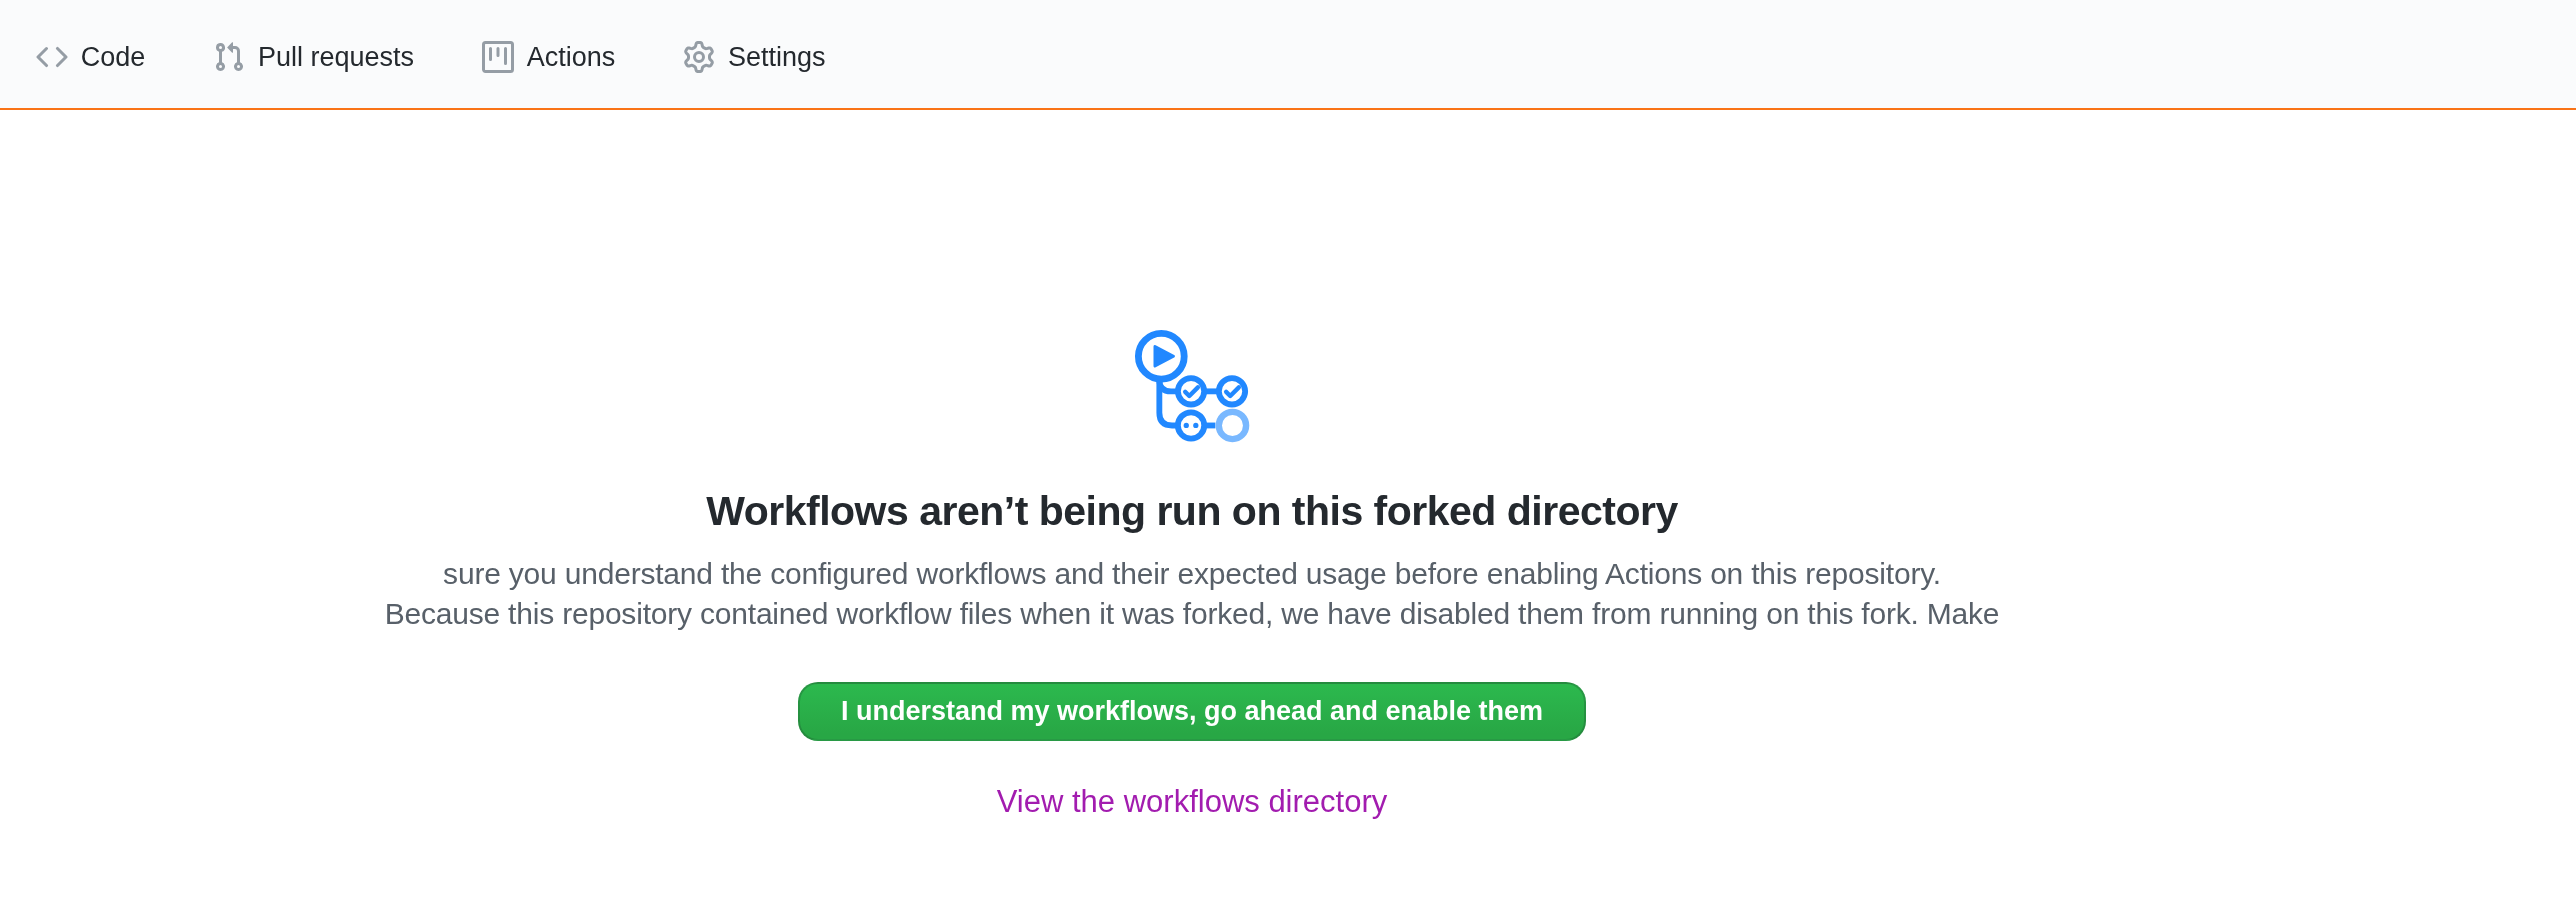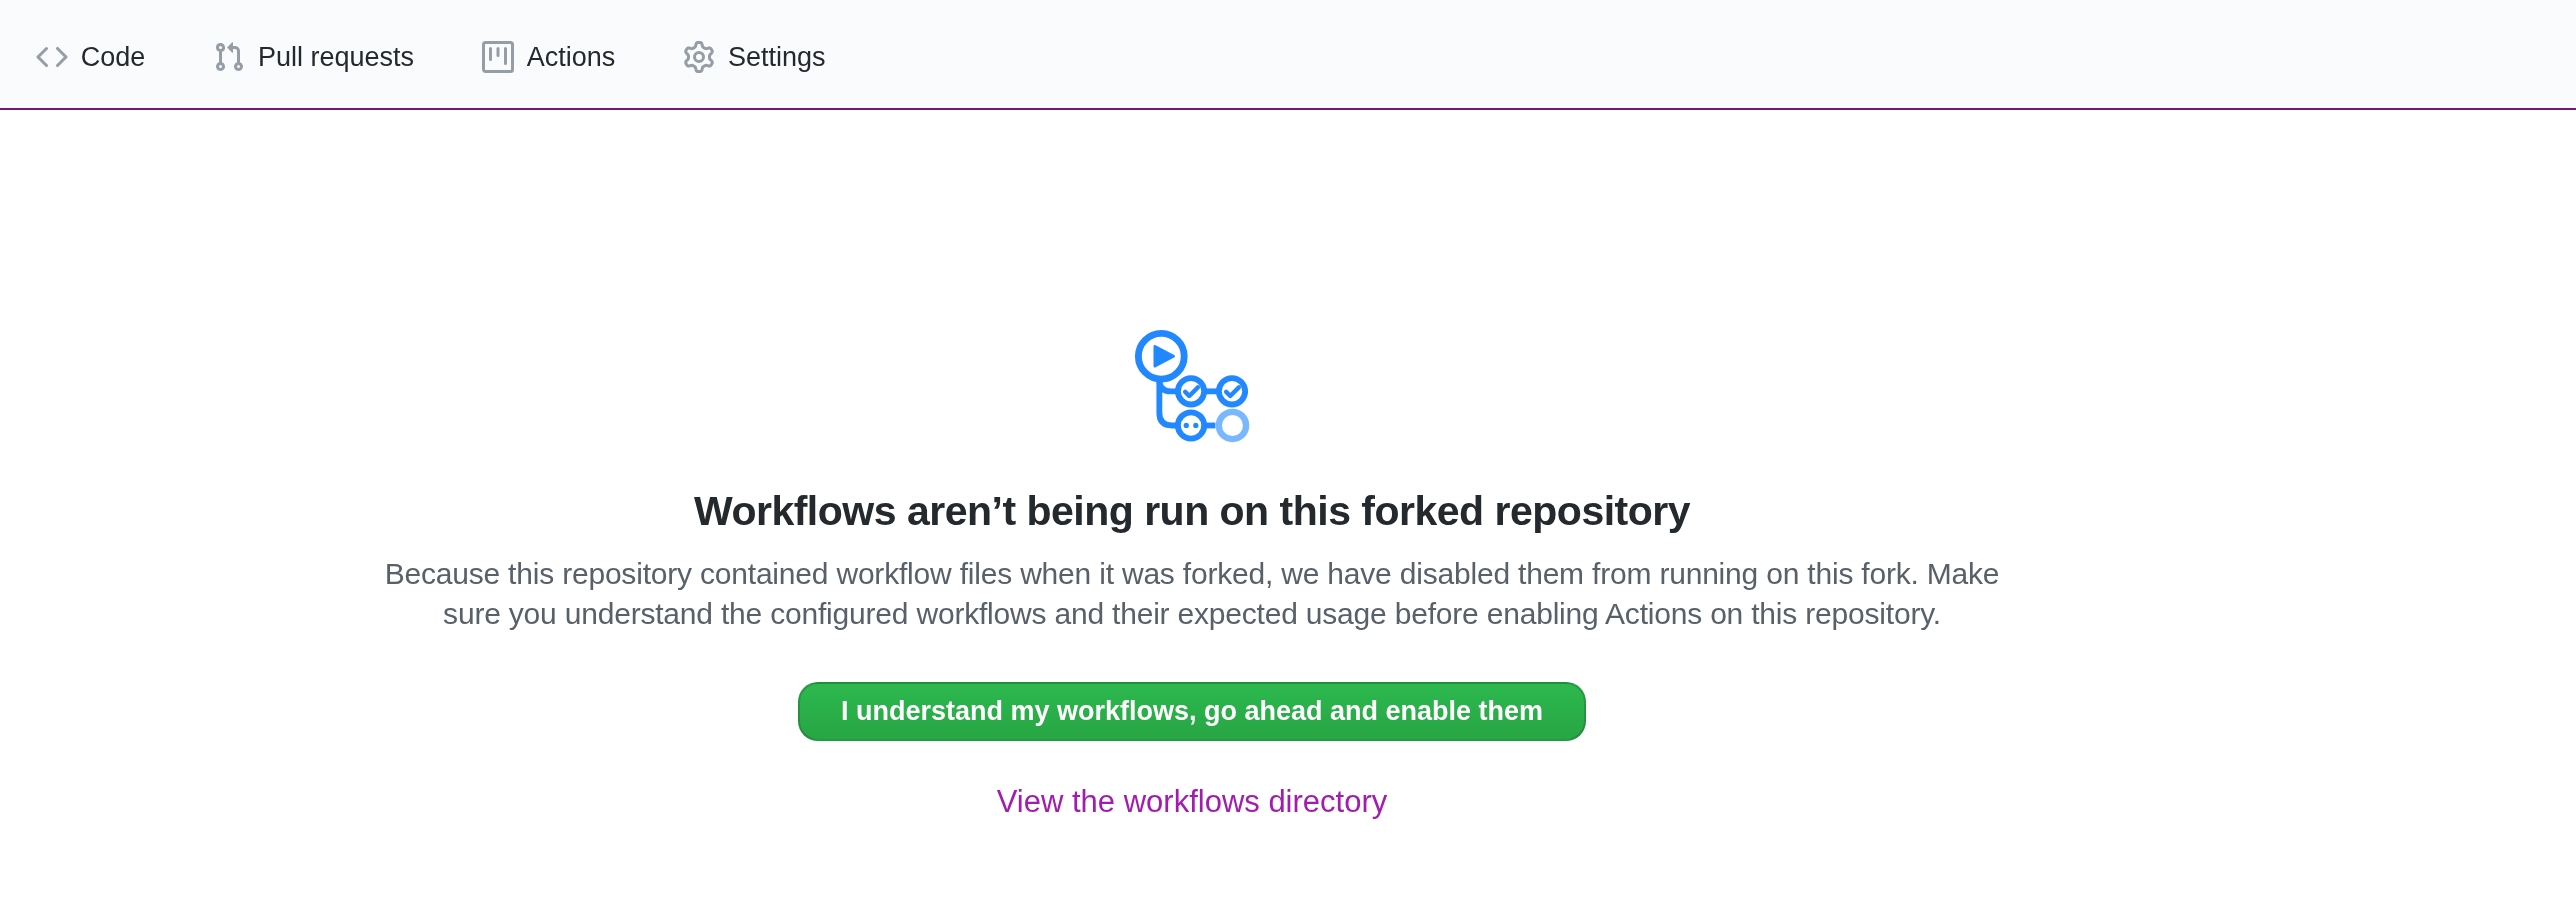--- a/index.html
+++ b/index.html
@@ -11,21 +11,21 @@
     overflow: hidden;
     font-family: "Liberation Sans", "DejaVu Sans", sans-serif;
     color: #24292e;
   }
 
   
   .tabnav {
     width: 100%;
     height: 110px;
     background: #fafbfc;
-    border-bottom: 2px solid #701a75;
+    border-bottom: 2px solid #f97316;
     display: flex;
     align-items: stretch;
     padding-left: 2px;
   }
   .tab {
     display: flex;
     align-items: center;
     gap: 12.7px;
     padding: 11.7px 34px 0 34px;
     font-size: 27px;
@@ -136,25 +136,25 @@
         <circle cx="58.5" cy="101" r="13.5" fill="#ffffff"></circle>
       </g>
       <circle cx="101" cy="101" r="14" fill="#ffffff" stroke="#79b8ff" stroke-width="6.5"></circle>
       <path d="M21.5,20 L40.5,30 L21.5,40 Z" fill="#2188ff" stroke="#2188ff" stroke-width="3" stroke-linejoin="round"></path>
       <path d="M52.5,66.5 l4.2,4.2 l8.8,-8.8" stroke="#2188ff" stroke-width="4.5" fill="none" stroke-linecap="round" stroke-linejoin="round"></path>
       <path d="M94.5,66.5 l4.2,4.2 l8.8,-8.8" stroke="#2188ff" stroke-width="4.5" fill="none" stroke-linecap="round" stroke-linejoin="round"></path>
       <circle cx="53.6" cy="101" r="2.7" fill="#2188ff"></circle>
       <circle cx="63.4" cy="101" r="2.7" fill="#2188ff"></circle>
     </svg>
 
-    <h3 class="bs-title">Workflows aren’t being run on this forked repository</h3>
+    <h3 class="bs-title">Workflows aren’t being run on this forked directory</h3>
 
     <p class="bs-desc">
+      <span class="desc-line">sure you understand the configured workflows and their expected usage before enabling Actions on this repository.</span>
       <span class="desc-line">Because this repository contained workflow files when it was forked, we have disabled them from running on this fork. Make</span>
-      <span class="desc-line">sure you understand the configured workflows and their expected usage before enabling Actions on this repository.</span>
     </p>
 
     <button class="enable-btn">I understand my workflows, go ahead and enable them</button>
 
     <div class="view-link-row">
       <a class="view-link">View the workflows directory</a>
     </div>
 
   </div>
 </main>

